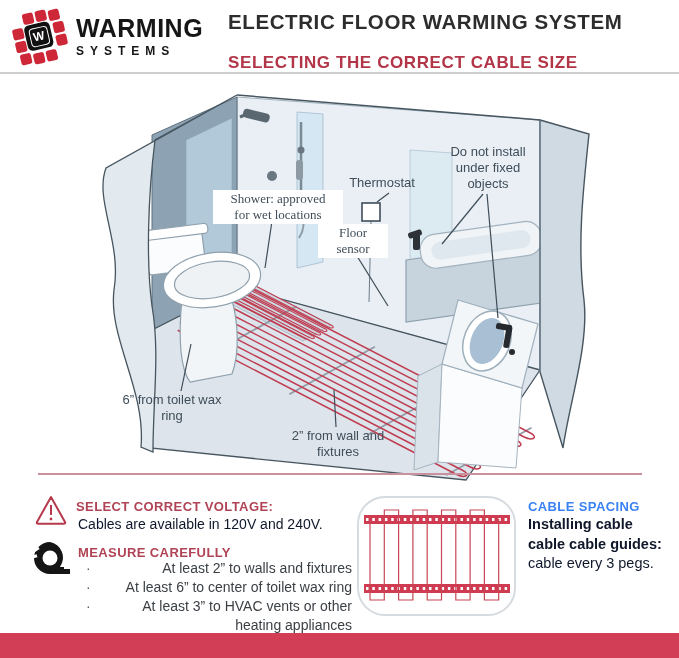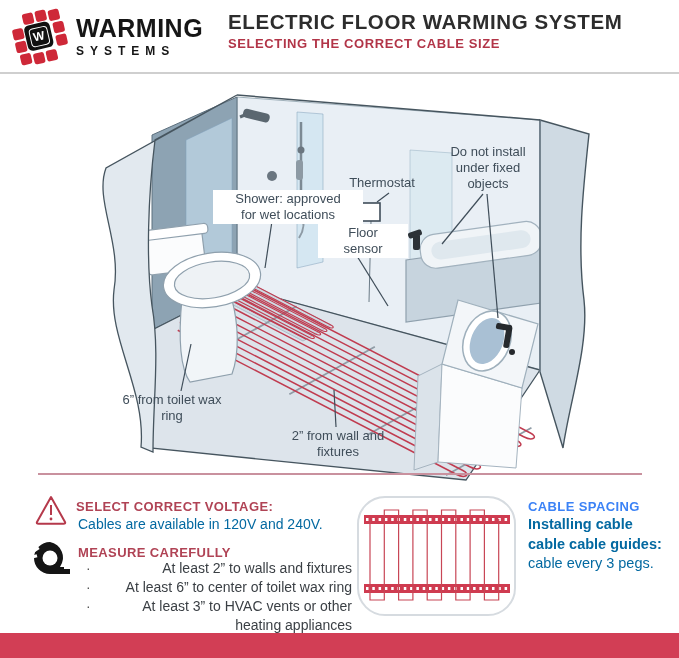--- a/index.html
+++ b/index.html
@@ -13,28 +13,28 @@
   .mosaic .sq{position:absolute;width:11px;height:11px;border-radius:2.5px;background:#ce2838;}
   .mosaic .blk{position:absolute;left:12px;top:12px;width:26px;height:26px;border-radius:5px;background:#111;
                display:flex;align-items:center;justify-content:center;}
   .mosaic .wbox{width:17px;height:17px;border:1.6px solid #fff;border-radius:4px;color:#fff;
                 font-size:12px;font-weight:bold;display:flex;align-items:center;justify-content:center;}
   .brand{margin-left:10px;line-height:1;}
   .brand .b1{font-size:25px;font-weight:bold;color:#161616;letter-spacing:.5px;}
   .brand .b2{font-size:12px;font-weight:bold;color:#161616;letter-spacing:6px;margin-top:4px;}
   .titles{position:absolute;left:228px;top:9px;line-height:1.3;}
   .titles .t1{font-size:20.5px;font-weight:bold;color:#2d2d2d;letter-spacing:.6px;}
-  .titles .t2{font-size:13px;font-weight:bold;letter-spacing:.6px;}
+  .titles .t2{font-size:17px;font-weight:bold;letter-spacing:.6px;margin-top:16px;}
   
   .dlabel{position:absolute;font-size:13px;line-height:1.22;color:#3f4d59;text-align:center;}
-  .wbg{background:#fff;padding:1px 19px;}
+  .wbg{background:#fff;padding:1px 9px;font-family:Liberation Serif, serif;}
   
   .divider{position:absolute;left:38px;top:473px;width:604px;height:2px;background:#c9919e;}
   .sec-title{position:absolute;font-size:13px;font-weight:bold;letter-spacing:.4px;}
-  .sec-body{position:absolute;font-size:14px;color:#0369a1;line-height:19px;}
+  .sec-body{position:absolute;font-size:14px;color:#0f172a;line-height:19px;}
   ul.bullets{position:absolute;left:84px;top:559px;width:268px;margin:0;padding:0;list-style:none;text-align:right;}
   ul.bullets li{position:relative;padding-left:17px;font-size:14px;color:#3a3f44;line-height:19px;}
   ul.bullets li::before{content:"·";position:absolute;left:2px;top:0;color:#555;}
   .bottom-bar{position:absolute;left:0;top:633px;width:679px;height:25px;}
   svg{display:block;}
   .abs{position:absolute;}
 </style>
 </head>
 <body>
 

